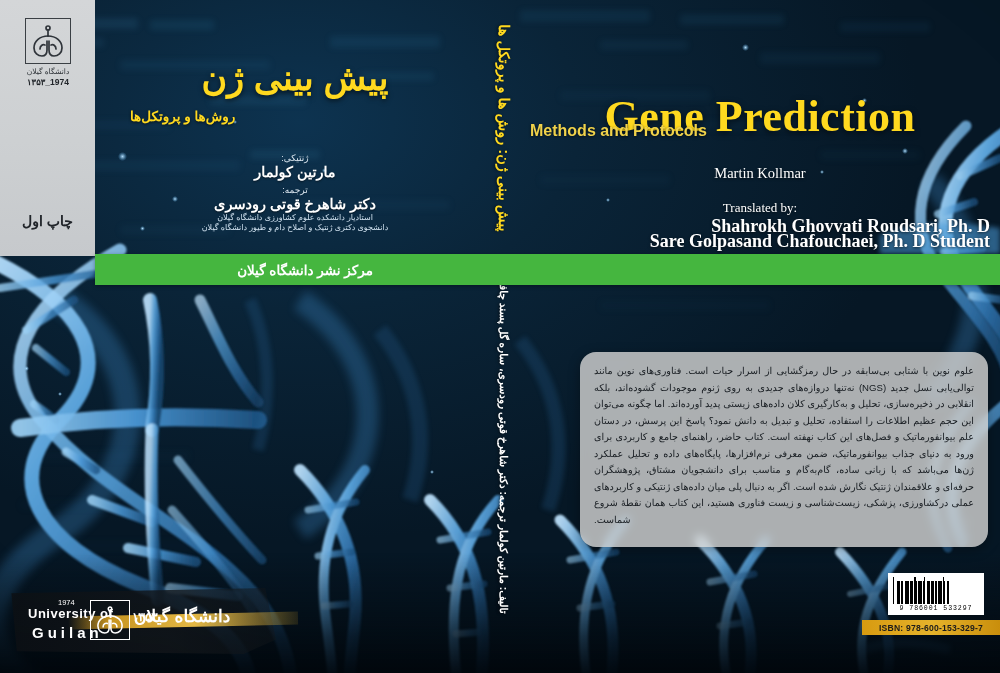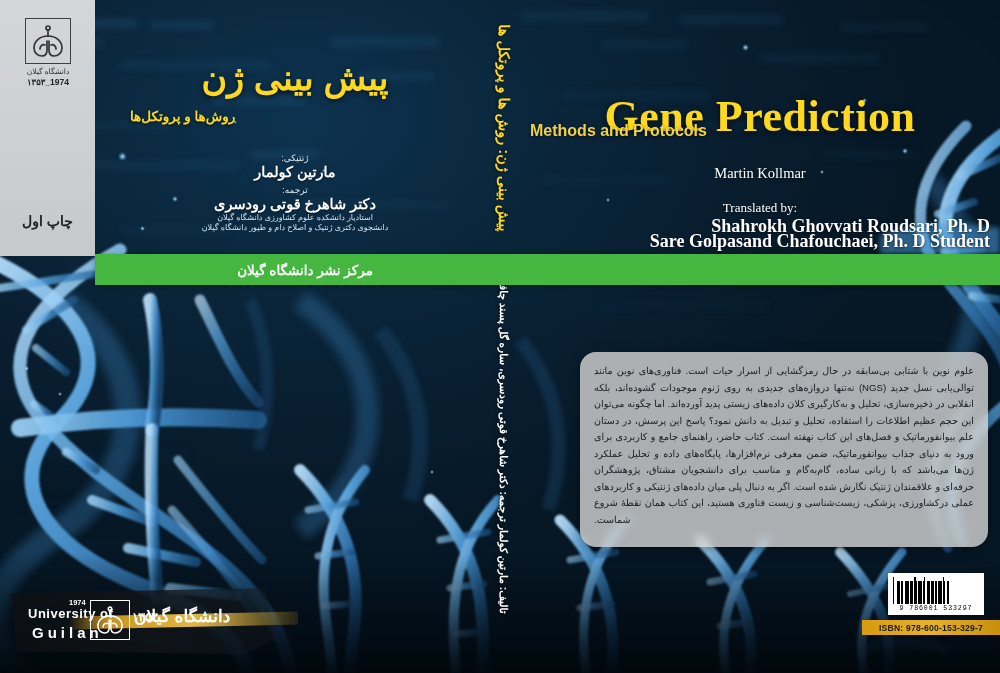--- a/index.html
+++ b/index.html
@@ -211,21 +211,21 @@
     transform: rotate(-1.2deg);
   }
   .lg-univ {
     position:absolute; left: 22px; top: 18px;
     color:#ffffff; font-size: 13px; font-weight: 600; letter-spacing:.5px;
   }
   .lg-guilan {
     position:absolute; left: 26px; top: 36px;
     color:#ffffff; font-size: 15px; font-weight: 700; letter-spacing: 4px;
   }
-  .lg-y1974 { position:absolute; left: 63px; top: 10px; color:#ffffff; font-size: 7.5px; font-weight:700;text-align:center; }
+  .lg-y1974 { position:absolute; left: 52px; top: 10px; color:#ffffff; font-size: 7.5px; font-weight:400;text-align:center; }
   .lg-y1353 { position:absolute; left: 126px; top: 22px; color:#ffffff; font-size: 12px; font-weight:700; direction:rtl; }
   .lg-seal-box {
     position:absolute; left: 84px; top: 12px; width: 40px; height: 40px;
     border: 1.4px solid #ffffff;
   }
   .lg-fa {
     position:absolute; left: 128px; top: 18px; width: 136px;
     color:#ffffff; font-size: 17px; font-weight: 700; direction: rtl; text-align:left;
   }
 

